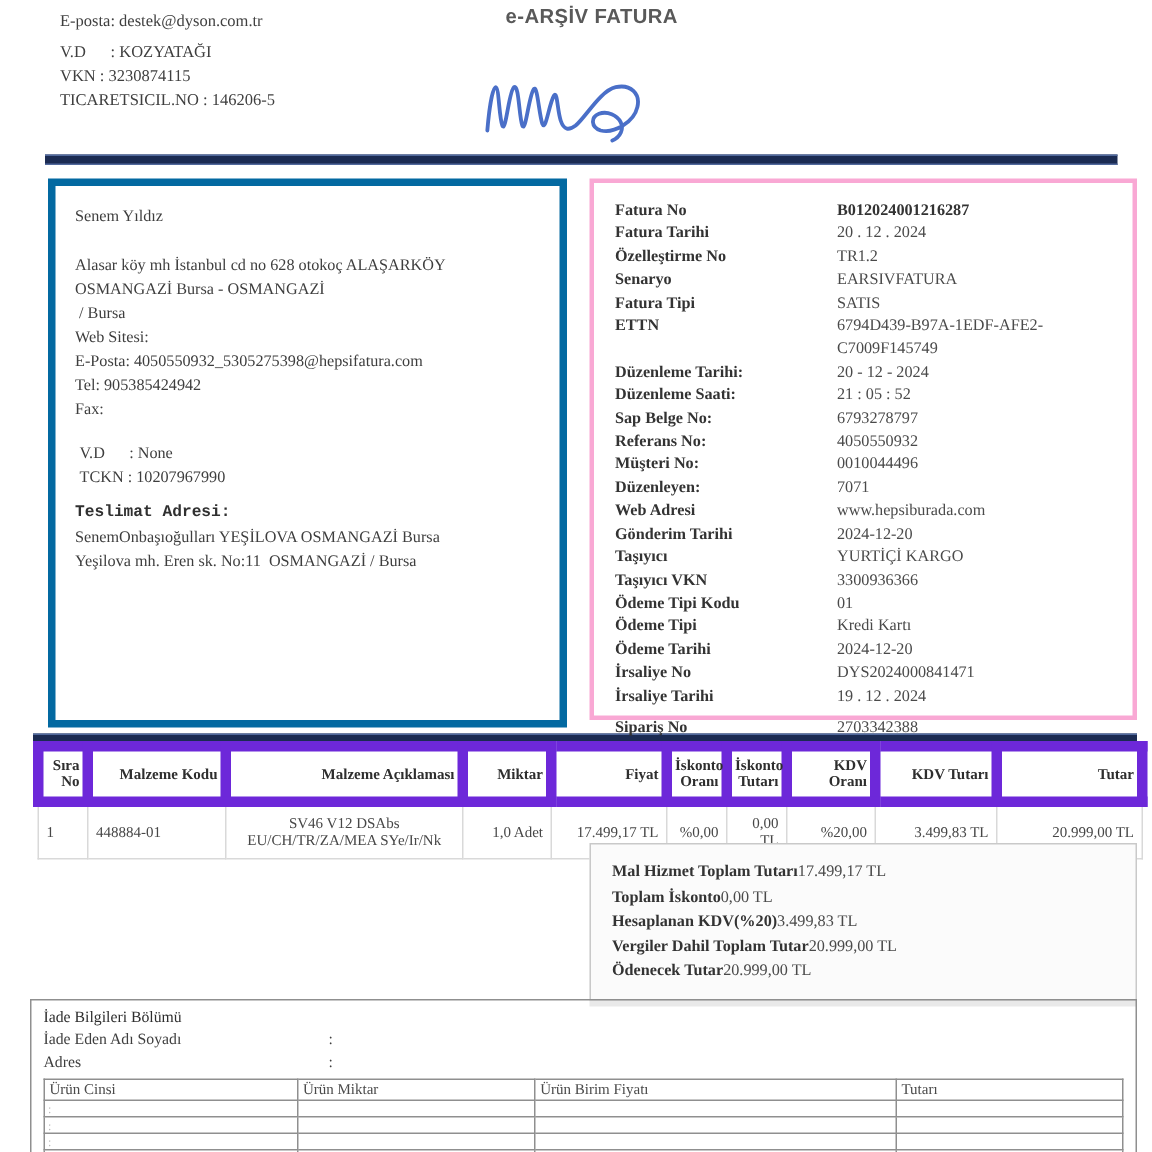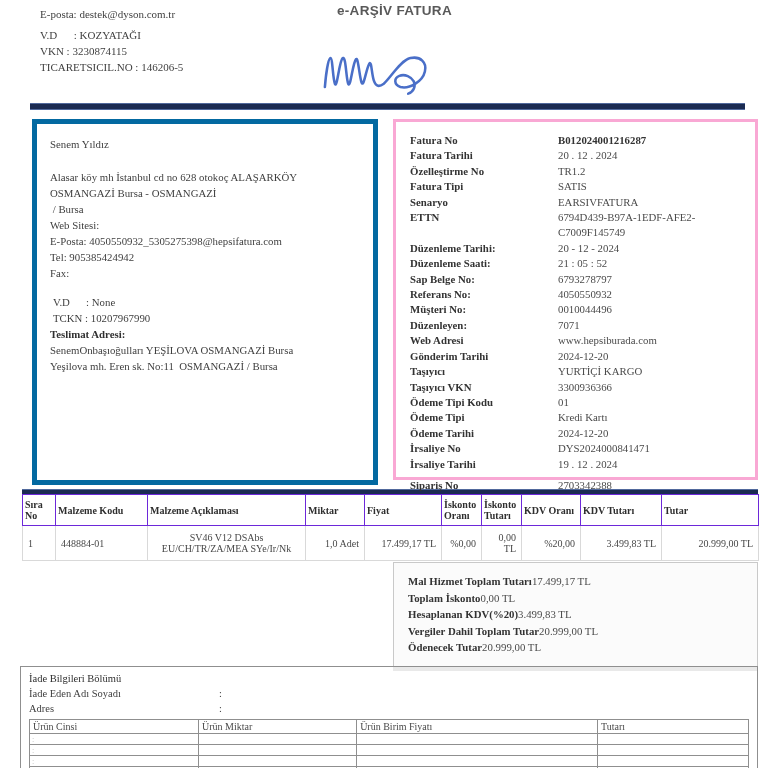--- a/index.html
+++ b/index.html
@@ -21,34 +21,34 @@
   .bar1{left:30px;top:103px;width:715px;}
   .bar2{left:22px;top:489px;width:736px;}
 
   
   .buyer-box{position:absolute;left:32px;top:119px;width:346px;height:366px;box-sizing:border-box;
              border:5px solid #0369a1;padding:12px 13px;font-size:10.8px;line-height:16px;color:#3e3e3e;}
   .buyer-name{margin-bottom:17px;}
   .buyer-fax{margin-bottom:13px;}
   .b-indent{padding-left:3px;}
   .bold{font-weight:bold;color:#303030;}
-  .delivery-title{margin-top:0;}
+  .delivery-title{margin-top:8px;font-family:Liberation Mono, monospace;}
 
   
   .invoice-box{position:absolute;left:393px;top:119px;width:365px;height:361px;box-sizing:border-box;
                border:3px solid #f9a8d4;padding:11px 14px;font-size:10.8px;color:#4a4a4a;}
   .kv-row{display:flex;line-height:15.4px;}
   .kv-label{width:148px;flex-shrink:0;font-weight:bold;color:#333;}
   .invoice-box .kv-row:first-of-type .kv-value{font-weight:bold;color:#333;}
   .invoice-box .kv-row:last-of-type{margin-top:6px;}
 
   
   .items-table{position:absolute;left:22px;top:494px;width:736px;border-collapse:collapse;
                table-layout:fixed;font-size:10px;background:#fff;}
-  .items-table th{border:1px solid #6d28d9;font-weight:bold;color:#2e2e2e;text-align:left;
+  .items-table th{border:7px solid #6d28d9;font-weight:bold;color:#2e2e2e;text-align:right;
                   height:30px;padding:0 2px;vertical-align:middle;}
   .items-table td{border:1px solid #d9d9d9;height:32px;padding:1px 5px;vertical-align:middle;color:#474747;}
   .ta-l{text-align:left;} .ta-c{text-align:center;} .ta-r{text-align:right;}
 
   
   .totals-box{position:absolute;left:393px;top:562px;width:365px;box-sizing:border-box;
               border:1px solid #c9c9c9;background:#fbfbfb;padding:10px 14px;font-size:10.8px;
               box-shadow:0 4px 0 #e9e9e9;}
   .total-row{display:flex;line-height:16.6px;}
   .total-label{font-weight:bold;color:#333;}
@@ -114,27 +114,27 @@
         <span class="kv-label">Fatura Tarihi</span>
         <span class="kv-value">20 . 12 . 2024</span>
       </div>
 
       <div class="kv-row">
         <span class="kv-label">Özelleştirme No</span>
         <span class="kv-value">TR1.2</span>
       </div>
 
       <div class="kv-row">
+        <span class="kv-label">Senaryo</span>
+        <span class="kv-value">EARSIVFATURA</span>
+      </div>
+
+      <div class="kv-row">
         <span class="kv-label">Fatura Tipi</span>
         <span class="kv-value">SATIS</span>
-      </div>
-
-      <div class="kv-row">
-        <span class="kv-label">Senaryo</span>
-        <span class="kv-value">EARSIVFATURA</span>
       </div>
 
       <div class="kv-row">
         <span class="kv-label">ETTN</span>
         <span class="kv-value">6794D439-B97A-1EDF-AFE2-C7009F145749</span>
       </div>
 
       <div class="kv-row">
         <span class="kv-label">Düzenleme Tarihi:</span>
         <span class="kv-value">20 - 12 - 2024</span>

